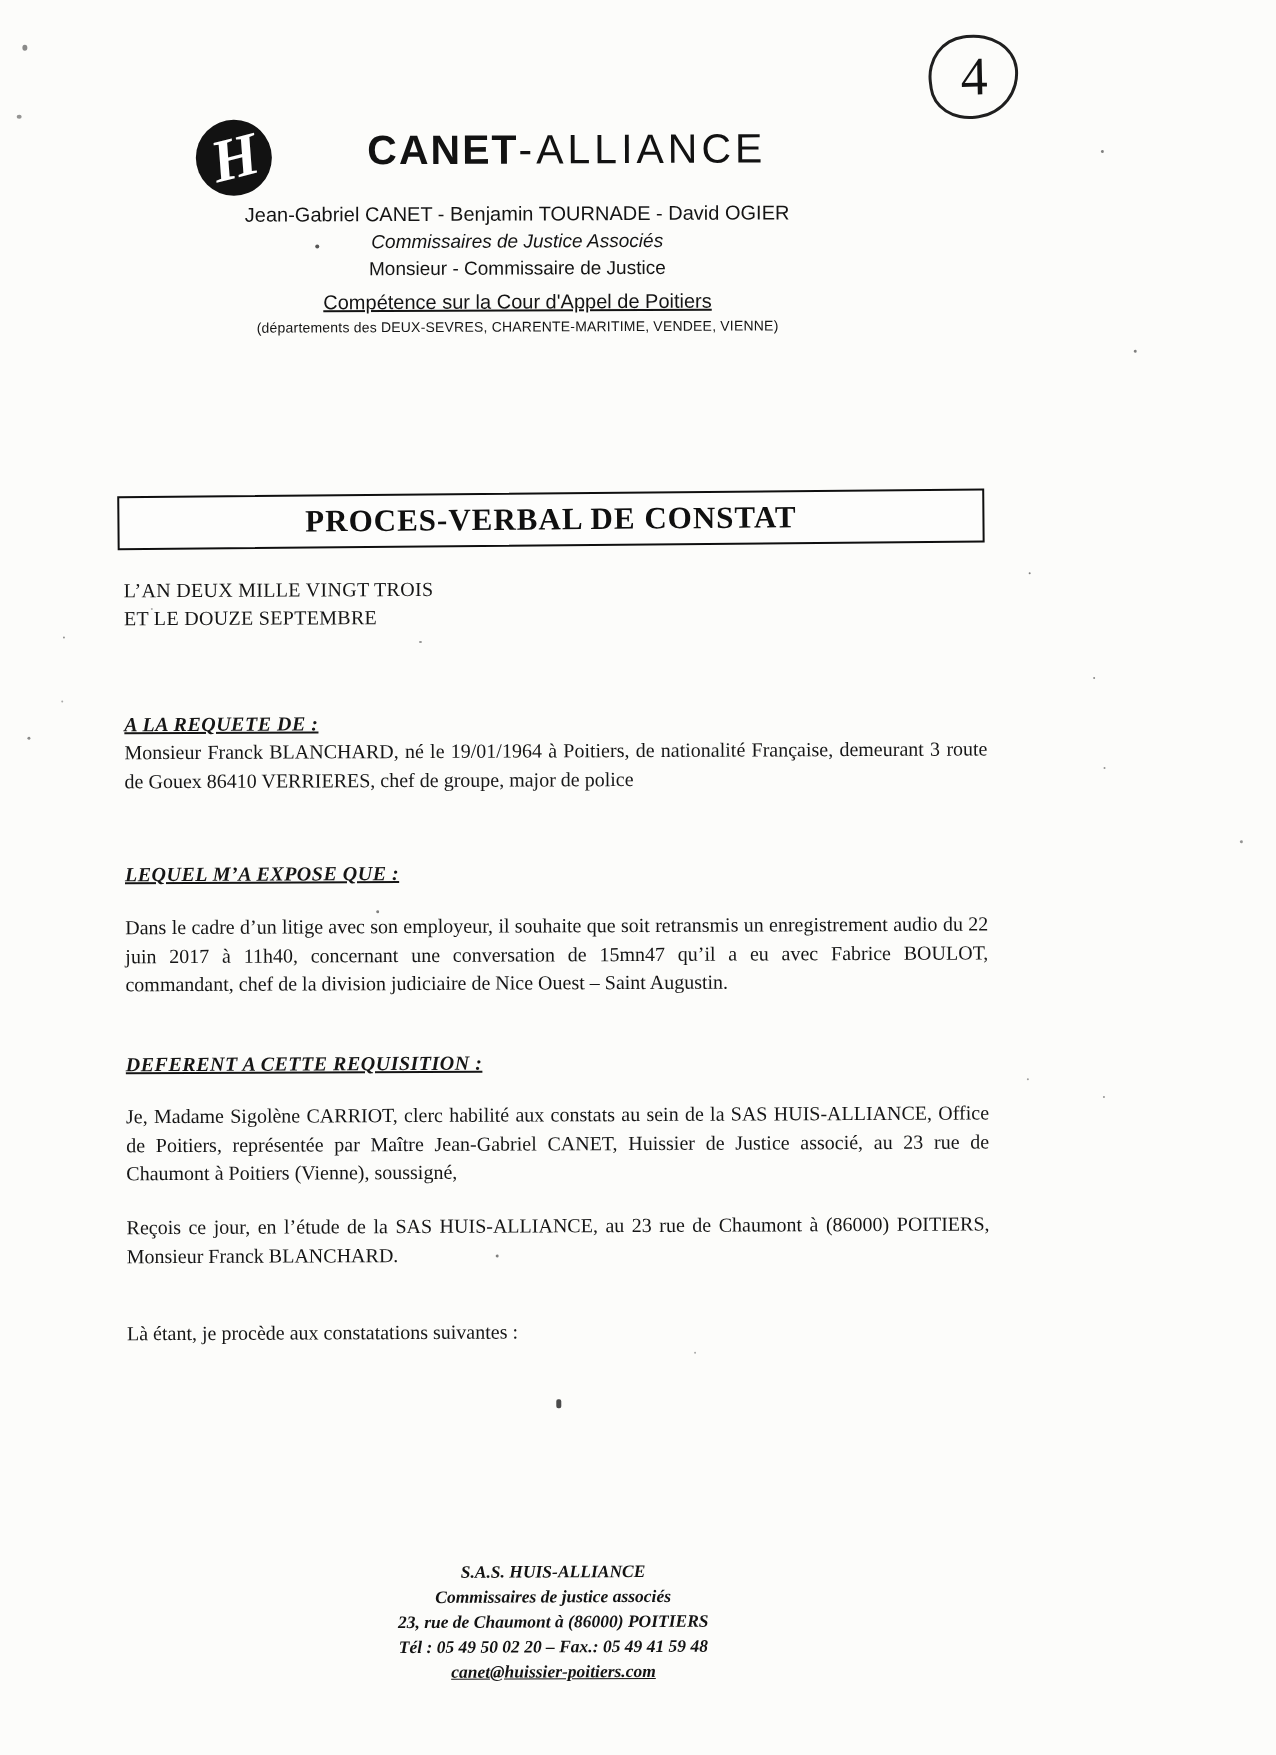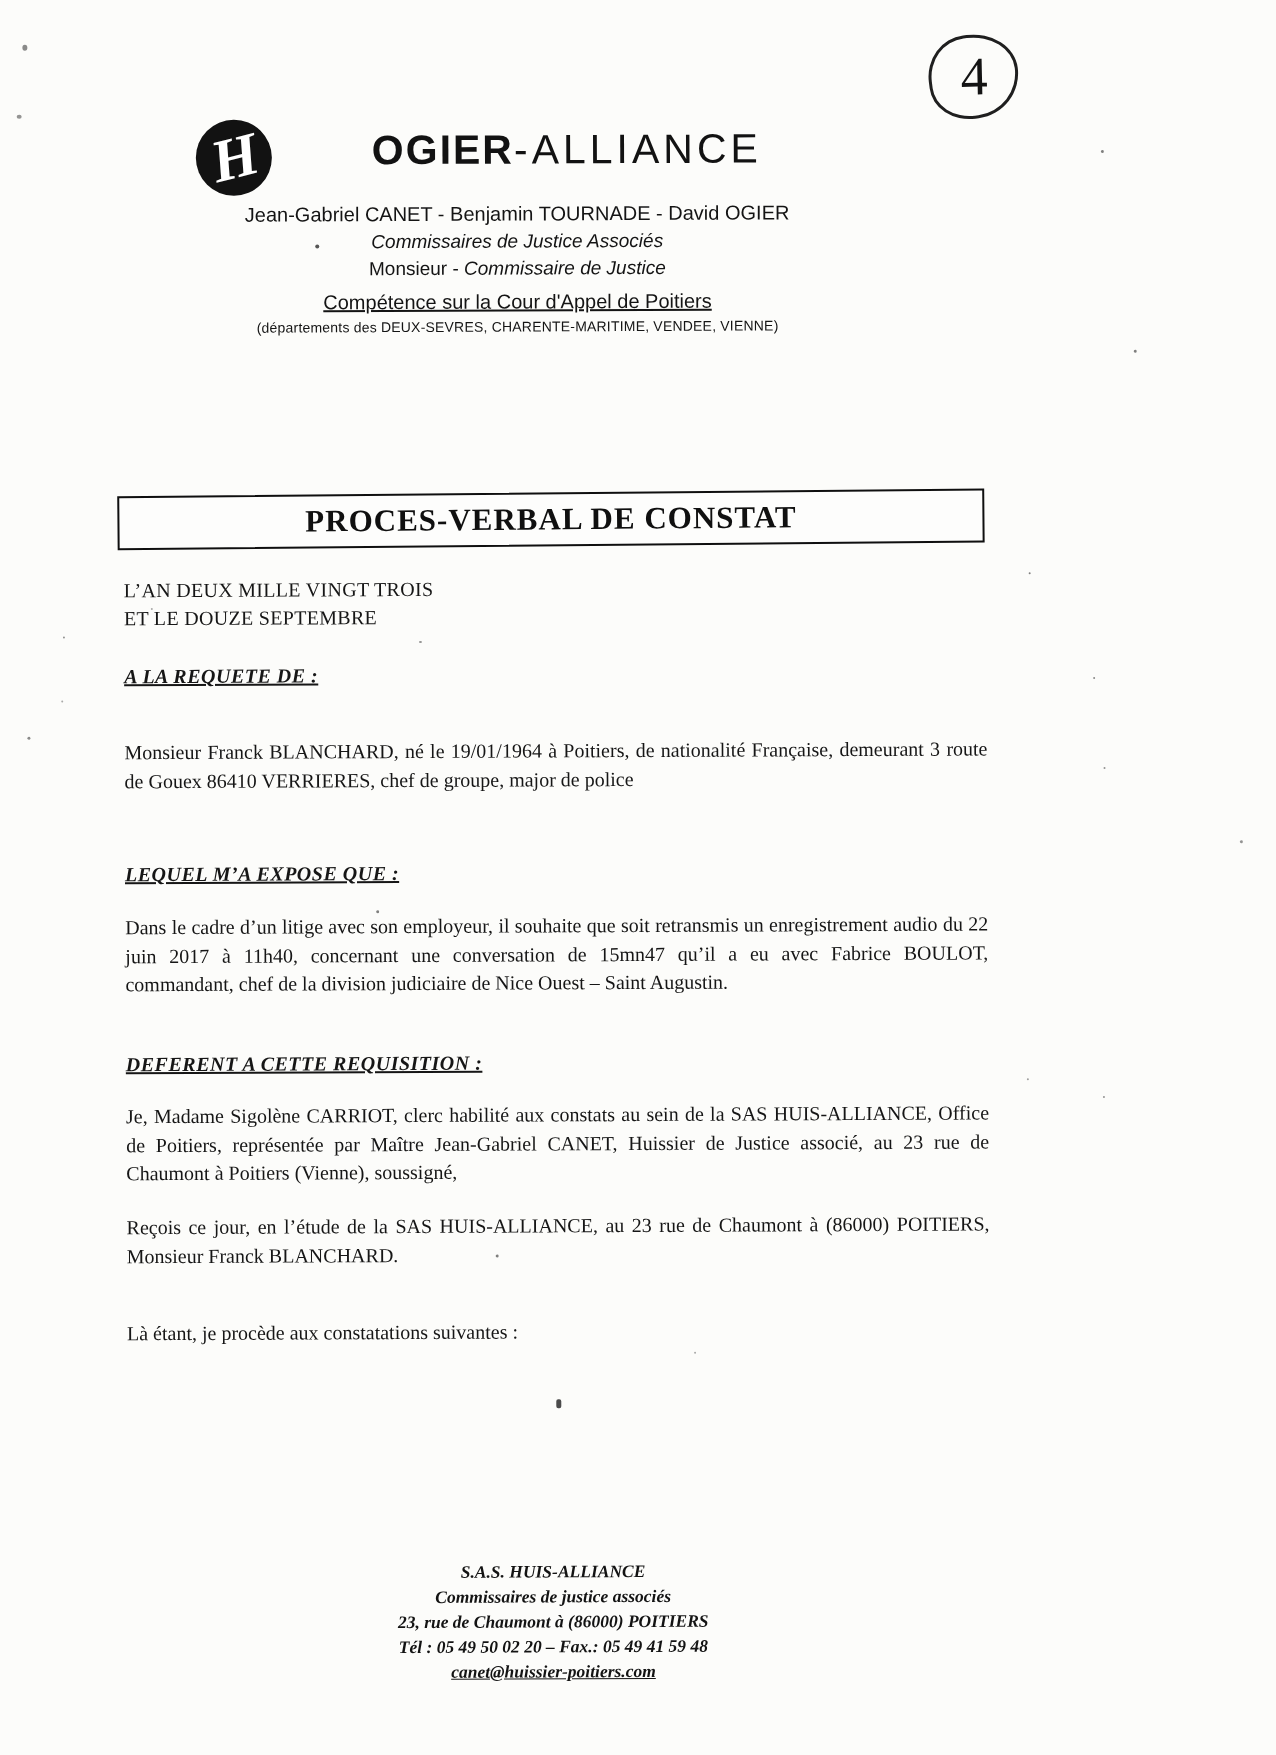--- a/index.html
+++ b/index.html
@@ -42,21 +42,21 @@
   .brand-light { font-weight: 400; letter-spacing: 4px; }
 
   
   .hdrblock {
     position: absolute; left: 210px; top: 202px; width: 620px;
     text-align: center; font-family: "Liberation Sans", sans-serif; color: #141414;
   }
   .hdr-associates { font-size: 20px; }
   .hdr-assoc-title { font-size: 19px; font-style: italic; margin-top: 5px; }
   .hdr-second { font-size: 19px; margin-top: 5px; }
-  .hdr-second .it { font-style: italic; }
+  .hdr-second .it { }
   .hdr-competence { font-size: 20px; margin-top: 11px; text-decoration: underline; }
   .hdr-departments { font-size: 14px; margin-top: 5px; letter-spacing: 0.2px; }
 
   
   .title-box {
     position: absolute; left: 119px; top: 492px; width: 863px; height: 50px;
     border: 2px solid #0f0f0f;
     display: flex; align-items: center; justify-content: center;
     transform: rotate(-0.25deg);
     background: #fdfdfc;
@@ -66,21 +66,21 @@
   
   .dates {
     position: absolute; left: 125px; top: 574px;
     font-size: 20px; line-height: 28px; letter-spacing: 0.3px;
   }
   .sec-h {
     position: absolute; left: 125px;
     font-size: 20px; font-weight: 700; font-style: italic;
     text-decoration: underline; letter-spacing: 0.5px;
   }
-  .h1 { top: 663px; }
+  .h1 { top: 711px; }
   .h2 { top: 861px; }
   .h3 { top: 1051px; }
   .para {
     position: absolute; left: 125px; width: 863px;
     font-size: 20px; line-height: 28.5px; text-align: justify;
   }
   .p1 { top: 736px; }
   .p2 { top: 911px; }
   .p3 { top: 1100px; }
   .p4 { top: 1211px; }
@@ -108,21 +108,21 @@
     </div>
 
     <div class="logo">
       <svg width="80" height="80" viewBox="0 0 80 80" aria-hidden="true">
         <circle cx="40" cy="40" r="38" fill="#121212"></circle>
         <text x="41" y="60" font-family="Liberation Serif, serif" font-size="60" font-style="italic" font-weight="bold" fill="#ffffff" text-anchor="middle" transform="rotate(-14 40 40)">H</text>
       </svg>
     </div>
 
     <div class="brand">
-      <span class="brand-bold">OGIER</span><span class="brand-light">-ALLIANCE</span>
+      <span class="brand-bold">CANET</span><span class="brand-light">-ALLIANCE</span>
     </div>
 
     <div class="hdrblock">
       <div class="hdr-associates">Jean-Gabriel CANET - Benjamin TOURNADE - David OGIER</div>
       <div class="hdr-assoc-title">Commissaires de Justice Associés</div>
       <div class="hdr-second">
         <span>Monsieur - </span><span class="it">Commissaire de Justice</span>
       </div>
       <div class="hdr-competence">Compétence sur la Cour d'Appel de Poitiers</div>
       <div class="hdr-departments">(départements des DEUX-SEVRES, CHARENTE-MARITIME, VENDEE, VIENNE)</div>

